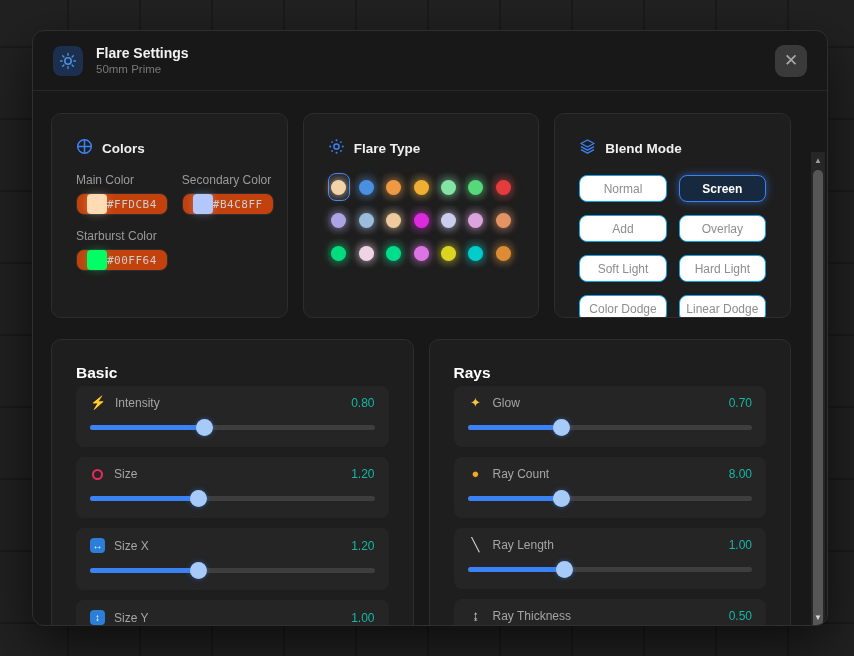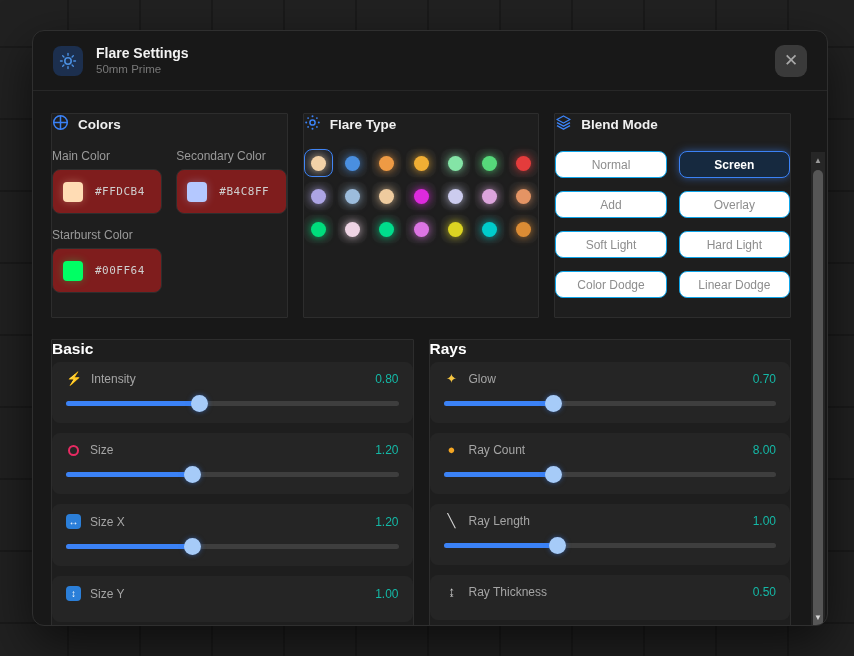--- a/index.html
+++ b/index.html
@@ -42,32 +42,32 @@
   
   .content{
     position:relative; height:536px; overflow:hidden;
     padding:22px 36px 0 18px;
   }
   .cards-row{ display:flex; gap:15px; }
   .row-top .card{ height:205px; }
   .row-bottom{ margin-top:21px; }
   .row-bottom .card{ height:360px; }
   .card{
-    flex:1; background:#1e1e1e; border:1px solid #2d2d2d; border-radius:1px;
-    padding:0; overflow:hidden;
+    flex:1; background:#1e1e1e; border:1px solid #2d2d2d; border-radius:10px;
+    padding:24px; overflow:hidden;
   }
   .card-head{ display:flex; align-items:center; gap:9px; margin-bottom:14px; }
   .card-head .ttl{ color:#f0f0f0; font-size:13.5px; font-weight:bold; }
   .big-ttl{ color:#fff; font-size:15.5px; font-weight:bold; margin-bottom:4px; }
   
   .cgrid{ display:grid; grid-template-columns:1fr 1fr; gap:14px 14px; }
   .clabel{ color:#9a9a9a; font-size:12px; margin-bottom:6px; }
   .cbox{
-    display:flex; align-items:center; gap:12px; background:#7f1d1d;
-    border:1px solid #2e2e2e; border-radius:8px; padding:8px 10px; height:45px;
+    display:flex; align-items:center; gap:0; background:#c2410c;
+    border:1px solid #2e2e2e; border-radius:8px; padding:8px 10px; height:22px;
     cursor:pointer;
   }
   .cswatch{ width:20px; height:20px; border-radius:4px; flex:0 0 auto; }
   .chex{ font-family:"DejaVu Sans Mono", monospace; font-size:11px; color:#cfcfcf; letter-spacing:.5px;}
   
   .fgrid{ display:grid; grid-template-columns:repeat(7,1fr); gap:5px 5px; }
   .fcell{
     height:28px; border-radius:8px; background:#232323; border:1px solid transparent;
     display:flex; align-items:center; justify-content:center; cursor:pointer; padding:0;
   }

